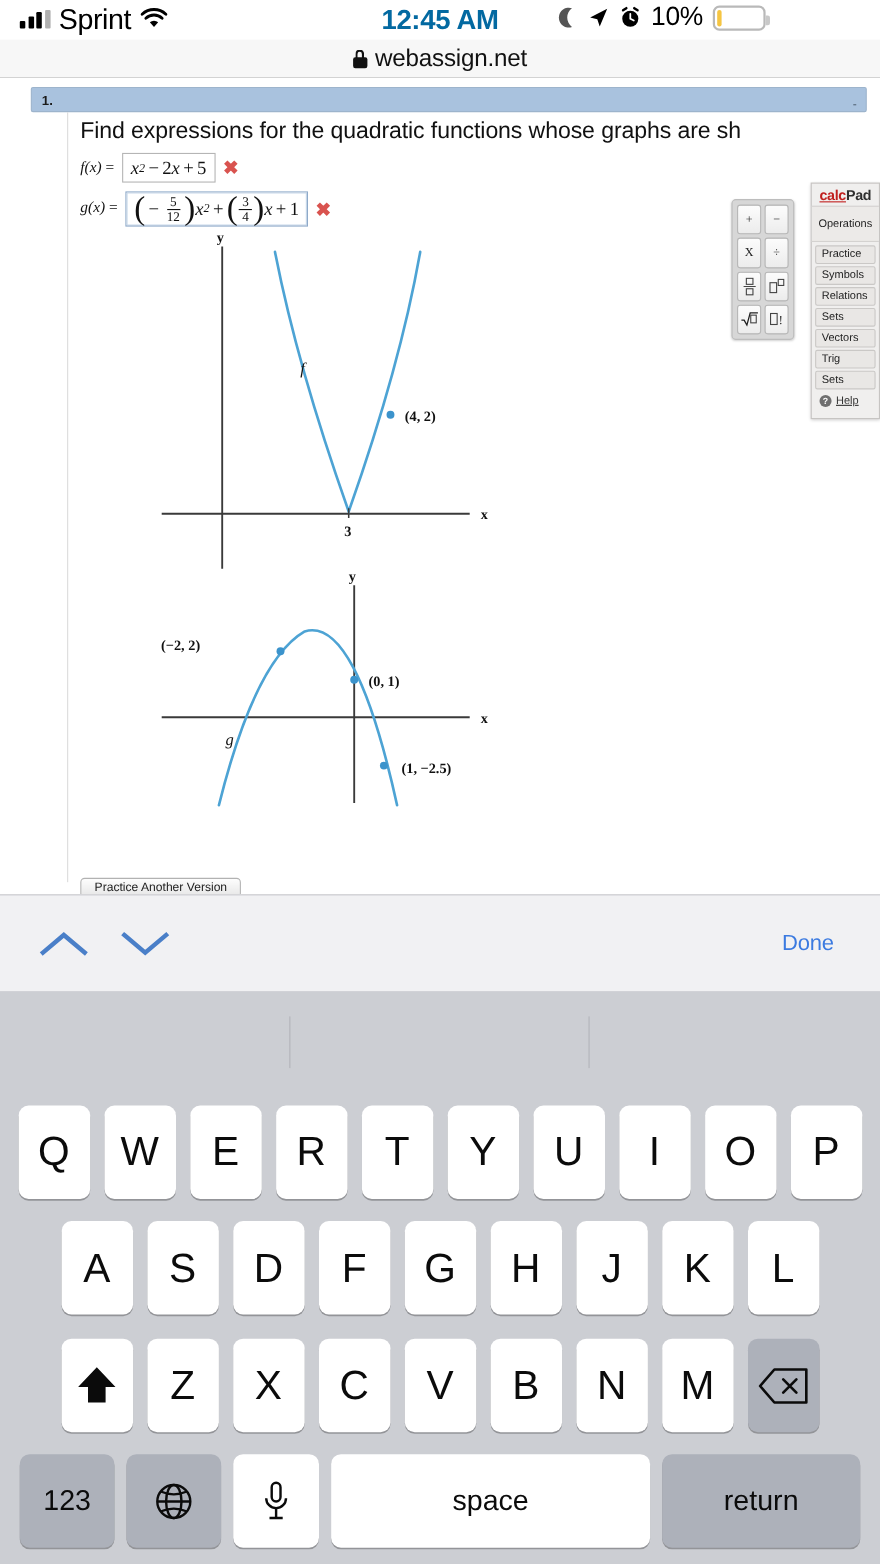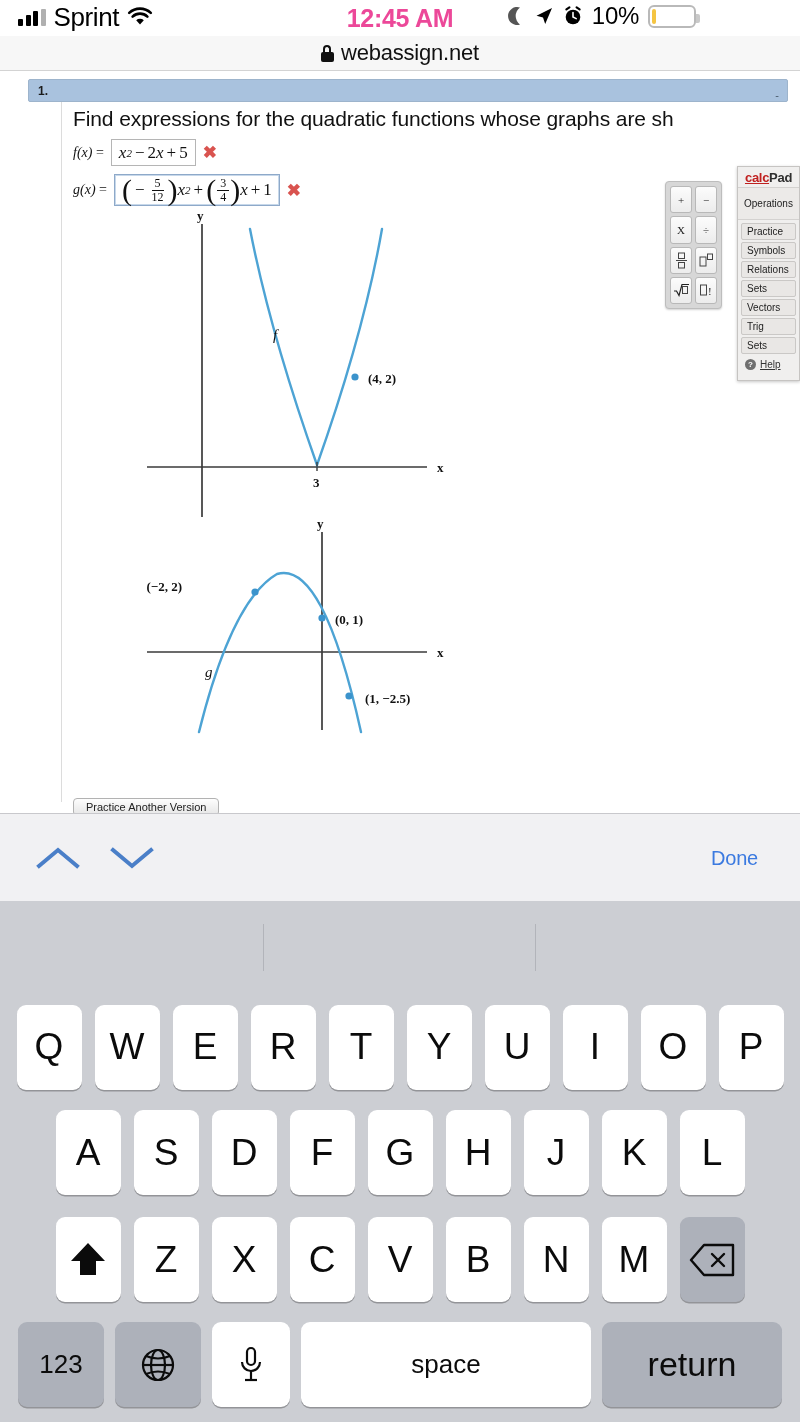--- a/index.html
+++ b/index.html
@@ -20,21 +20,21 @@
   .signal { display: flex; align-items: flex-end; gap: 2.5px; height: 17px; }
   .signal i { display: block; width: 5px; background: #000; border-radius: 1px; }
   .signal i:nth-child(1) { height: 7px; }
   .signal i:nth-child(2) { height: 11px; }
   .signal i:nth-child(3) { height: 15px; }
   .signal i:nth-child(4) { height: 17px; background: #b0b0b0; }
   .carrier { font-size: 26px; letter-spacing: -0.4px; color: #000; line-height: 30px; }
   .wifi { width: 26px; height: 20px; position: relative; }
   .sb-center {
     position: absolute; left: 0; top: 4px; width: 800px; text-align: center;
-    font-size: 25px; font-weight: bold; letter-spacing: -0.3px; color: #ec4899;
+    font-size: 25px; font-weight: bold; letter-spacing: -0.3px; color: #0369a1;
   }
   .sb-right { position: absolute; right: 12px; top: 4px; display: flex; align-items: center; gap: 9px; }
   .moon, .locarrow, .alarm { width: 20px; height: 22px; }
   .batt-pct { font-size: 24px; letter-spacing: -0.3px; color: #000; line-height: 24px; }
   .batt { position: relative; width: 48px; height: 23px; border: 2px solid #b9b9b9; border-radius: 6px; }
   .batt-fill { position: absolute; left: 2px; top: 2px; bottom: 2px; width: 10%; background: #f5c542; border-radius: 3px; }
   .batt-cap { position: absolute; right: -6px; top: 7px; width: 4px; height: 9px; background: #c9c9c9; border-radius: 0 2px 2px 0; }
 
   
   .urlbar {
@@ -157,21 +157,21 @@
   }
   .krow.r1 .key { width: 65px; height: 85px; }
   .krow.r2 .key { width: 65px; height: 85px; }
   .krow.r3 .key { width: 65px; height: 85px; }
   .key.wide { width: 84px; background: #adb1ba; }
   .key.shift { width: 84px; height: 85px; background: #ffffff; }
   .key.num { width: 86px; height: 85px; background: #adb1ba; font-size: 26px; }
   .key.globe { width: 86px; height: 85px; background: #adb1ba; }
   .key.mic { width: 78px; height: 85px; background: #ffffff; }
   .key.space { width: 290px; height: 85px; font-size: 26px; }
-  .key.ret { width: 180px; height: 85px; background: #adb1ba; font-size: 34px; }
+  .key.ret { width: 180px; height: 85px; background: #adb1ba; font-size: 26px; }
   .krow.r2 { padding-left: 0; }
 </style>
 </head>
 <body>
 
 <div id="root">
 
   <div class="statusbar">
     <div class="sb-left">
       <span class="signal">

